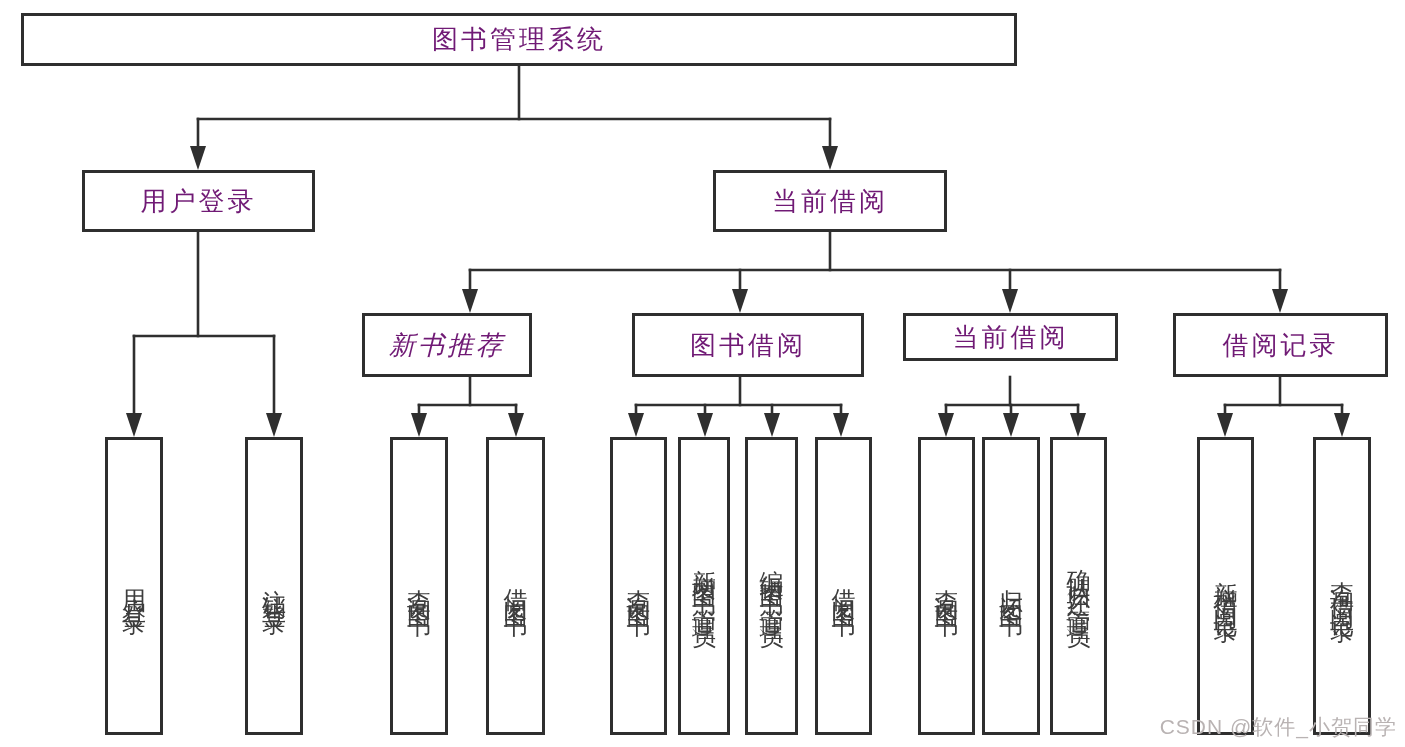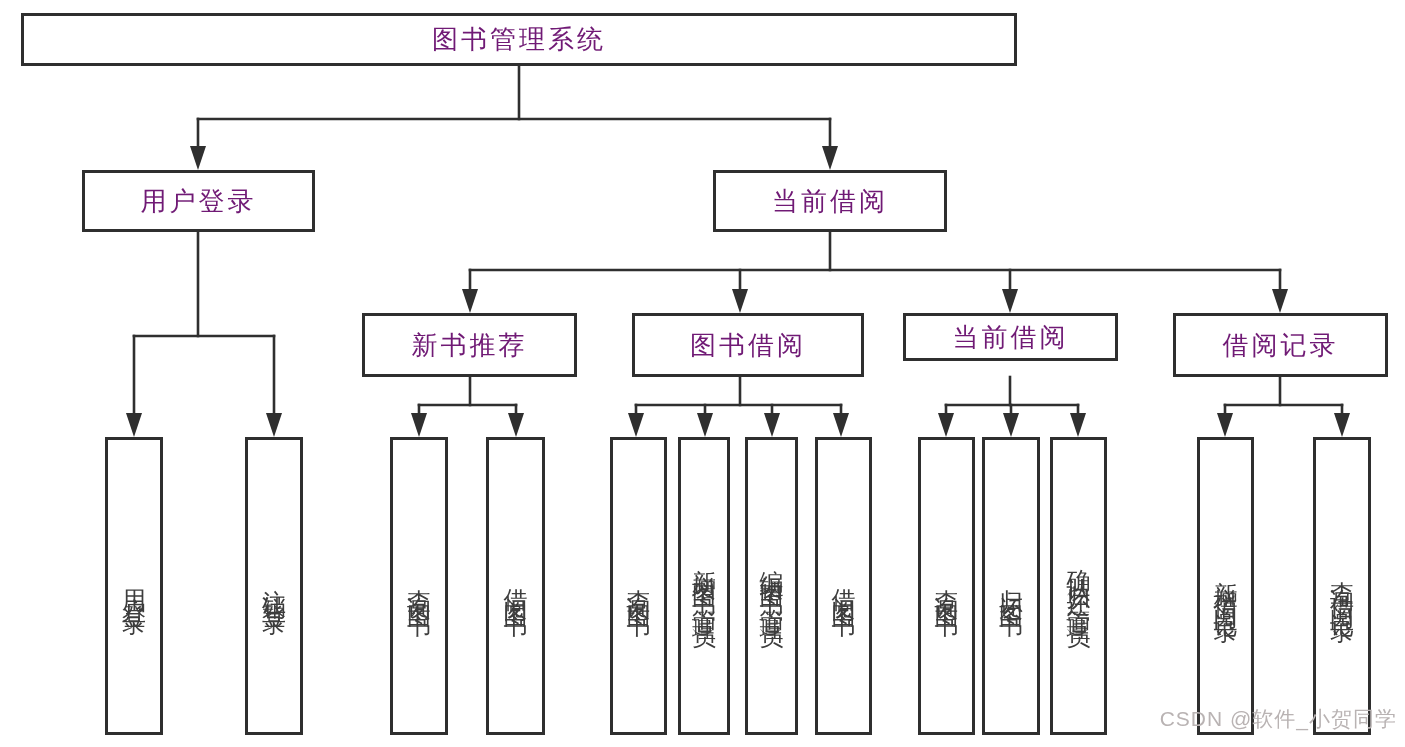--- a/index.html
+++ b/index.html
@@ -37,21 +37,21 @@
     writing-mode: vertical-rl;
     text-orientation: mixed;
     font-size: 24px;
     letter-spacing: 8px;
     line-height: 1;
     color: #3d3d3d;
   }
   .watermark {
     position: absolute;
     right: 8px;
-    bottom: 14px;
+    bottom: 6px;
     font-size: 21px;
     color: #b9b3b3;
     letter-spacing: 1px;
     white-space: nowrap;
   }
 </style>
 </head>
 <body>
 
 <div class="canvas">
@@ -115,21 +115,21 @@
     <span>图书管理系统</span>
   </div>
 
   <div class="node h" style="left:82px; top:170px; width:233px; height:62px;">
     <span>用户登录</span>
   </div>
   <div class="node h" style="left:713px; top:170px; width:234px; height:62px;">
     <span>当前借阅</span>
   </div>
 
-  <div class="node h" style="left:362px; top:313px; width:215px; height:64px;">
+  <div class="node h" style="left:362px; top:313px; width:170px; height:64px;font-style:italic;">
     <span>新书推荐</span>
   </div>
   <div class="node h" style="left:632px; top:313px; width:232px; height:64px;">
     <span>图书借阅</span>
   </div>
   <div class="node h" style="left:903px; top:313px; width:215px; height:48px;">
     <span>当前借阅</span>
   </div>
   <div class="node h" style="left:1173px; top:313px; width:215px; height:64px;">
     <span>借阅记录</span>

